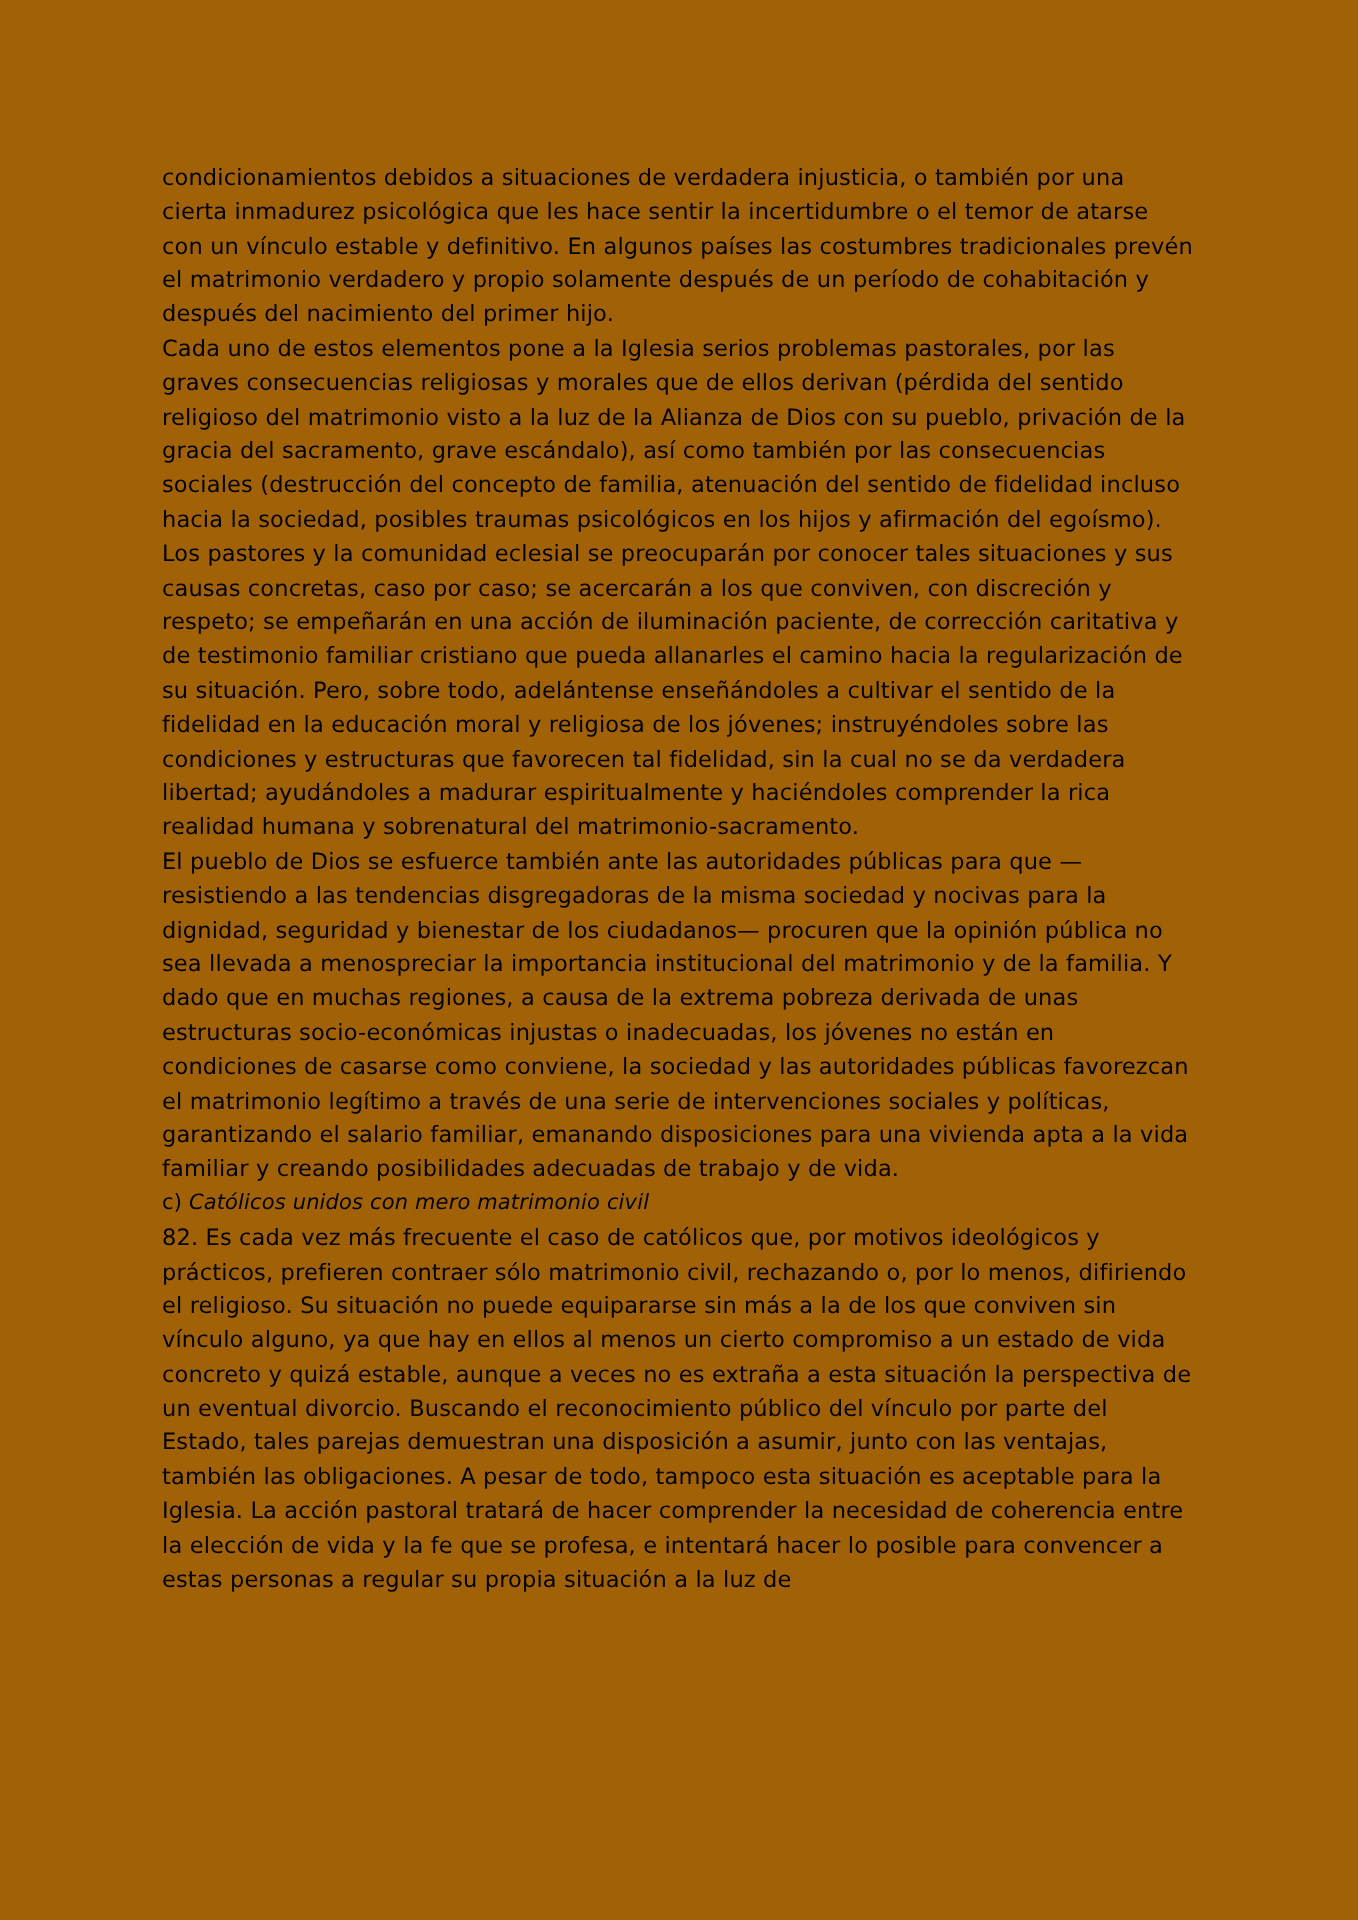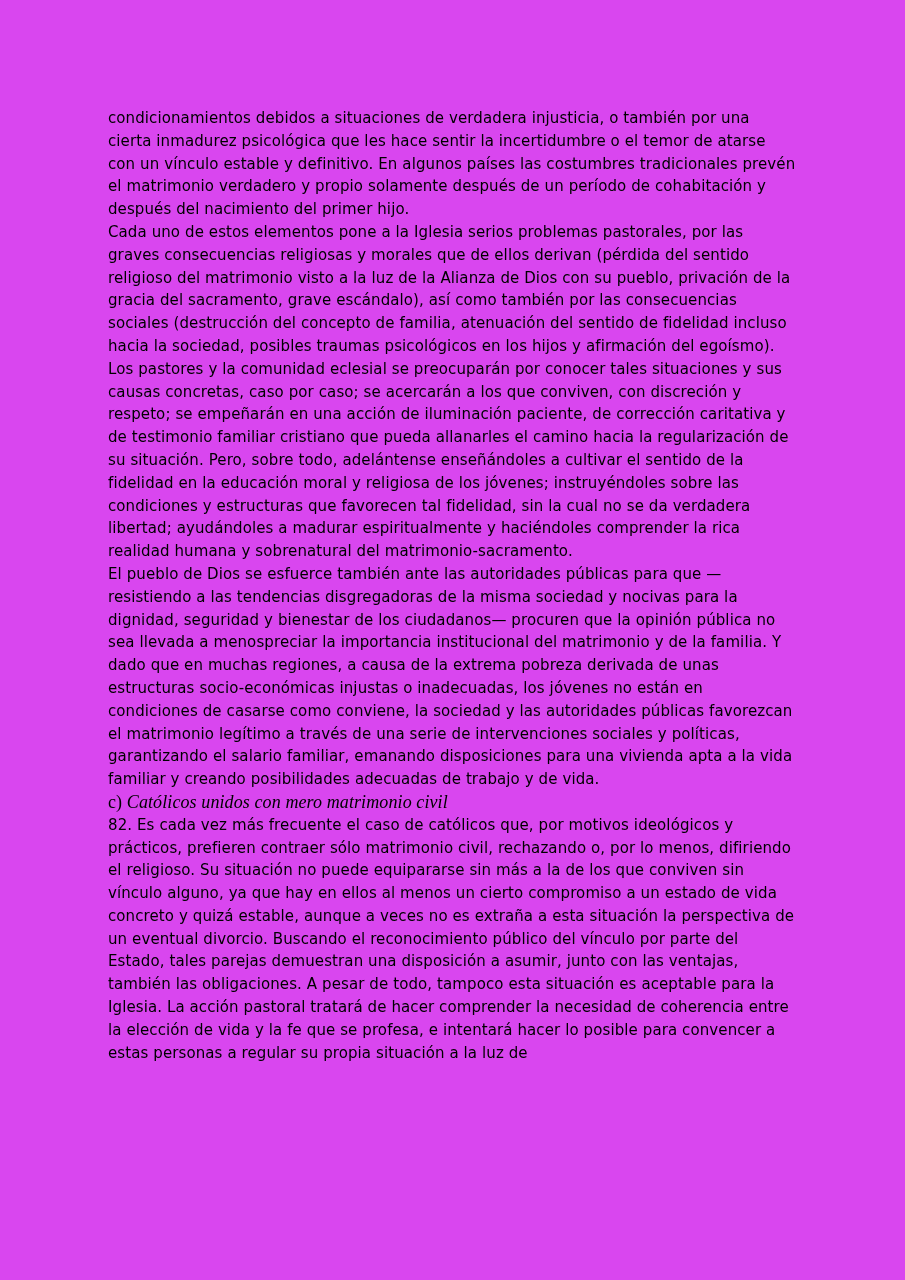--- a/index.html
+++ b/index.html
@@ -11,38 +11,37 @@
     width: 905px;
     height: 1280px;
     overflow: hidden;
     font-family: "DejaVu Sans", "Liberation Sans", sans-serif;
   }
   .page {
     box-sizing: border-box;
     width: 905px;
     height: 1280px;
     padding: 107px 108px 0 108px;
-    background: #d946ef;
+    background: #a16207;
     color: #000000;
   }
   .para {
     margin: 0;
     font-size: 15px;
     line-height: 22.8px;
     letter-spacing: 0.1px;
     text-align: left;
     color: #000000;
   }
   .heading-line {
     margin: 0;
-    font-size: 18px;
+    font-size: 14px;
     line-height: 22.8px;
     letter-spacing: 0.1px;
     color: #000000;
-    font-family: Liberation Serif, serif;
   }
   .heading-line em {
     font-style: italic;
   }
 </style>
 </head>
 <body>
 
 <div class="page">
 

